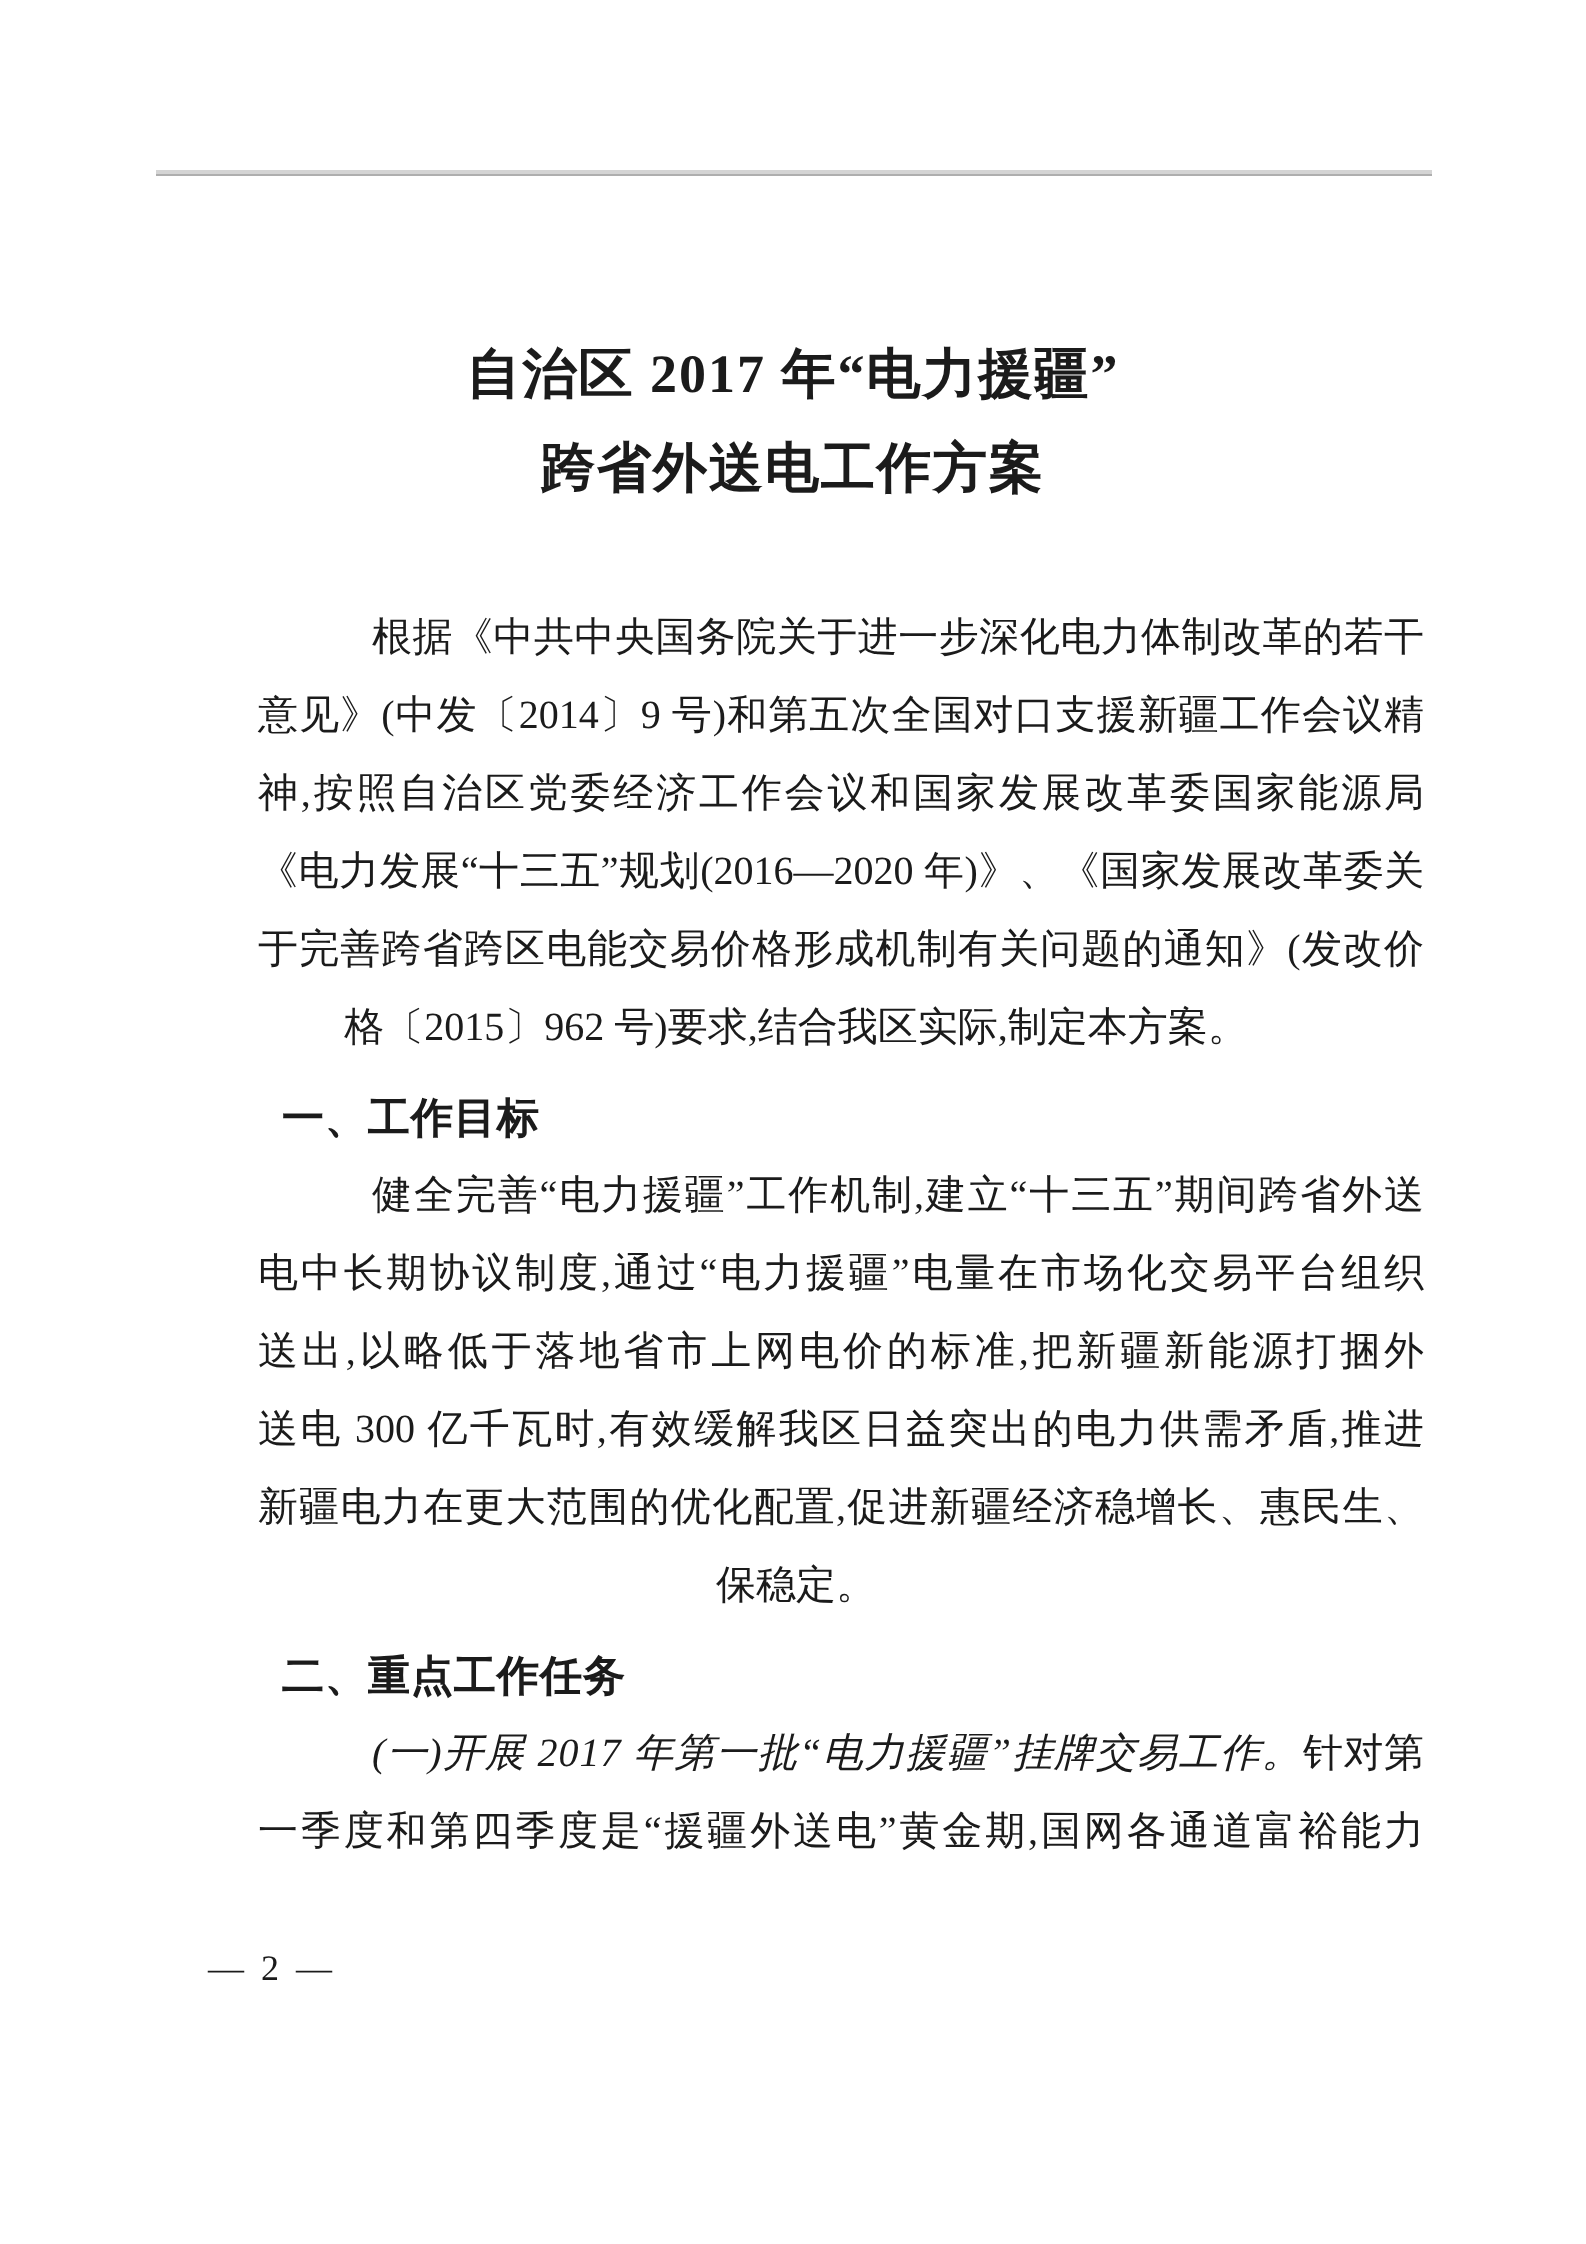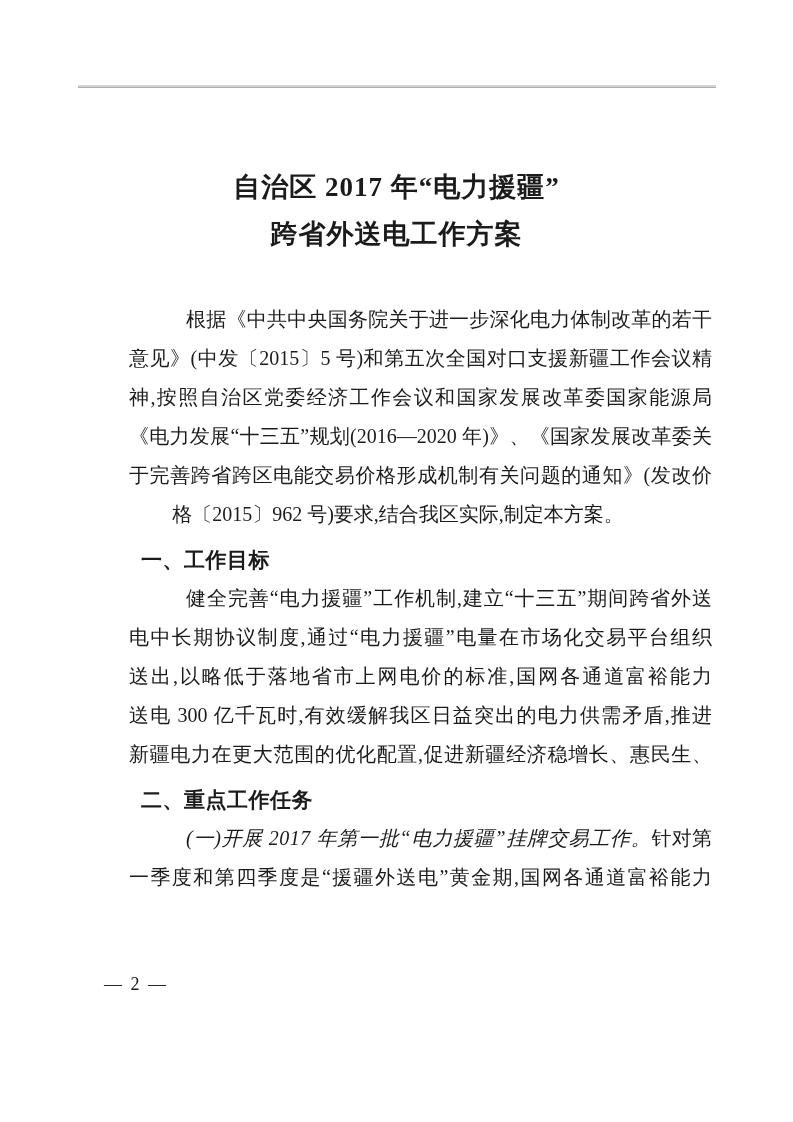--- a/index.html
+++ b/index.html
@@ -95,33 +95,34 @@
   <div class="header-rule"></div>
 
   <div class="title-block">
     <div class="title-line">自治区 2017 年“电力援疆”</div>
     <div class="title-line">跨省外送电工作方案</div>
   </div>
 
   <div class="content">
 
     <div class="line just indent">根据《中共中央国务院关于进一步深化电力体制改革的若干</div>
-    <div class="line just">意见》(中发〔2015〕5 号)和第五次全国对口支援新疆工作会议精</div>
+    <div class="line just">意见》(中发〔2014〕9 号)和第五次全国对口支援新疆工作会议精</div>
     <div class="line just">神,按照自治区党委经济工作会议和国家发展改革委国家能源局</div>
     <div class="line just">《电力发展“十三五”规划(2016—2020 年)》、《国家发展改革委关</div>
     <div class="line just">于完善跨省跨区电能交易价格形成机制有关问题的通知》(发改价</div>
     <div class="line last-line">格〔2015〕962 号)要求,结合我区实际,制定本方案。</div>
 
     <div class="heading">一、工作目标</div>
 
     <div class="line just indent">健全完善“电力援疆”工作机制,建立“十三五”期间跨省外送</div>
     <div class="line just">电中长期协议制度,通过“电力援疆”电量在市场化交易平台组织</div>
-    <div class="line just">送出,以略低于落地省市上网电价的标准,国网各通道富裕能力</div>
+    <div class="line just">送出,以略低于落地省市上网电价的标准,把新疆新能源打捆外</div>
     <div class="line just">送电 300 亿千瓦时,有效缓解我区日益突出的电力供需矛盾,推进</div>
     <div class="line just">新疆电力在更大范围的优化配置,促进新疆经济稳增长、惠民生、</div>
+    <div class="line last-line">保稳定。</div>
 
     <div class="heading">二、重点工作任务</div>
 
     <div class="line just indent">
       <span class="kai">(一)开展 2017 年第一批“电力援疆”挂牌交易工作。</span><span>针对第</span>
     </div>
     <div class="line just">一季度和第四季度是“援疆外送电”黄金期,国网各通道富裕能力</div>
 
   </div>
 

